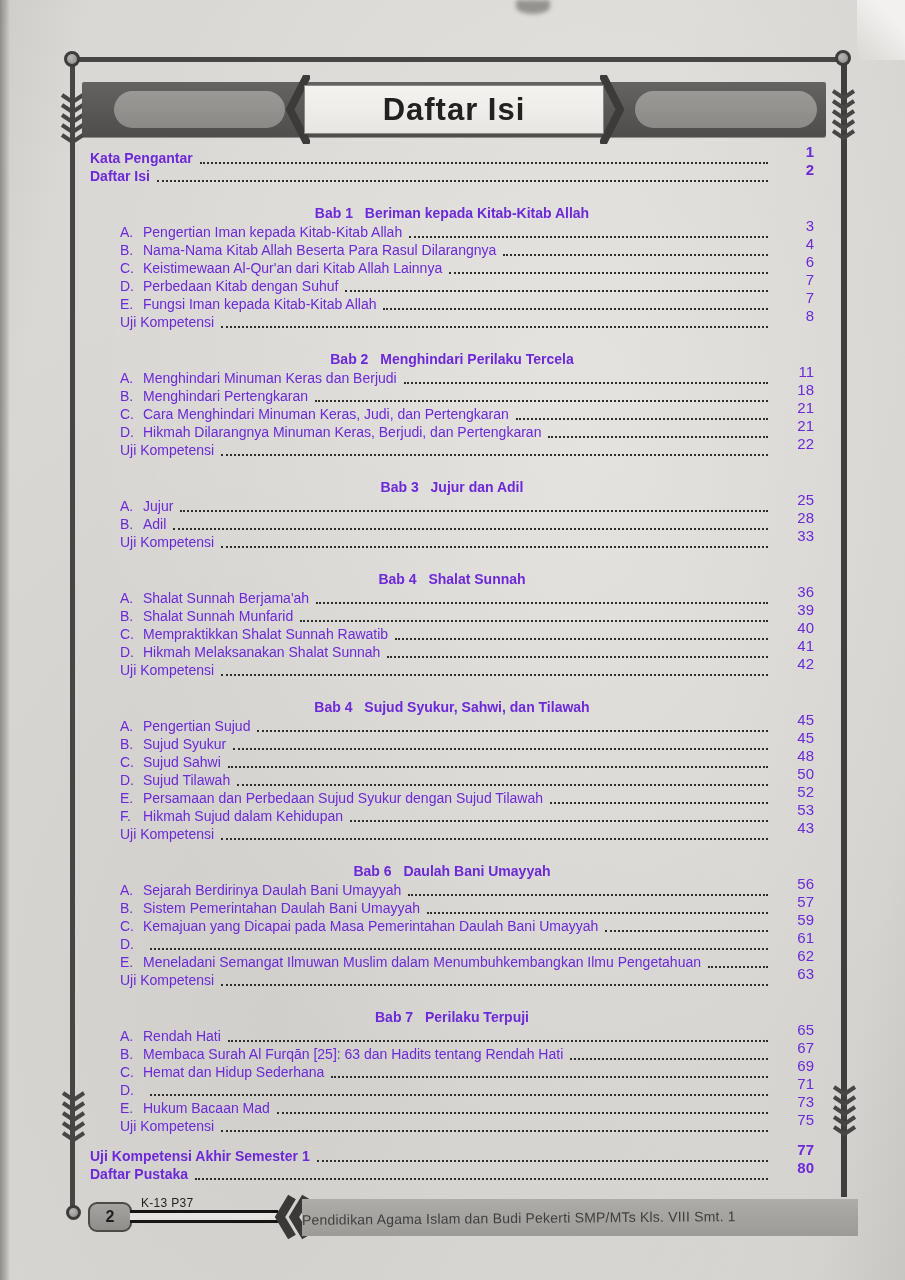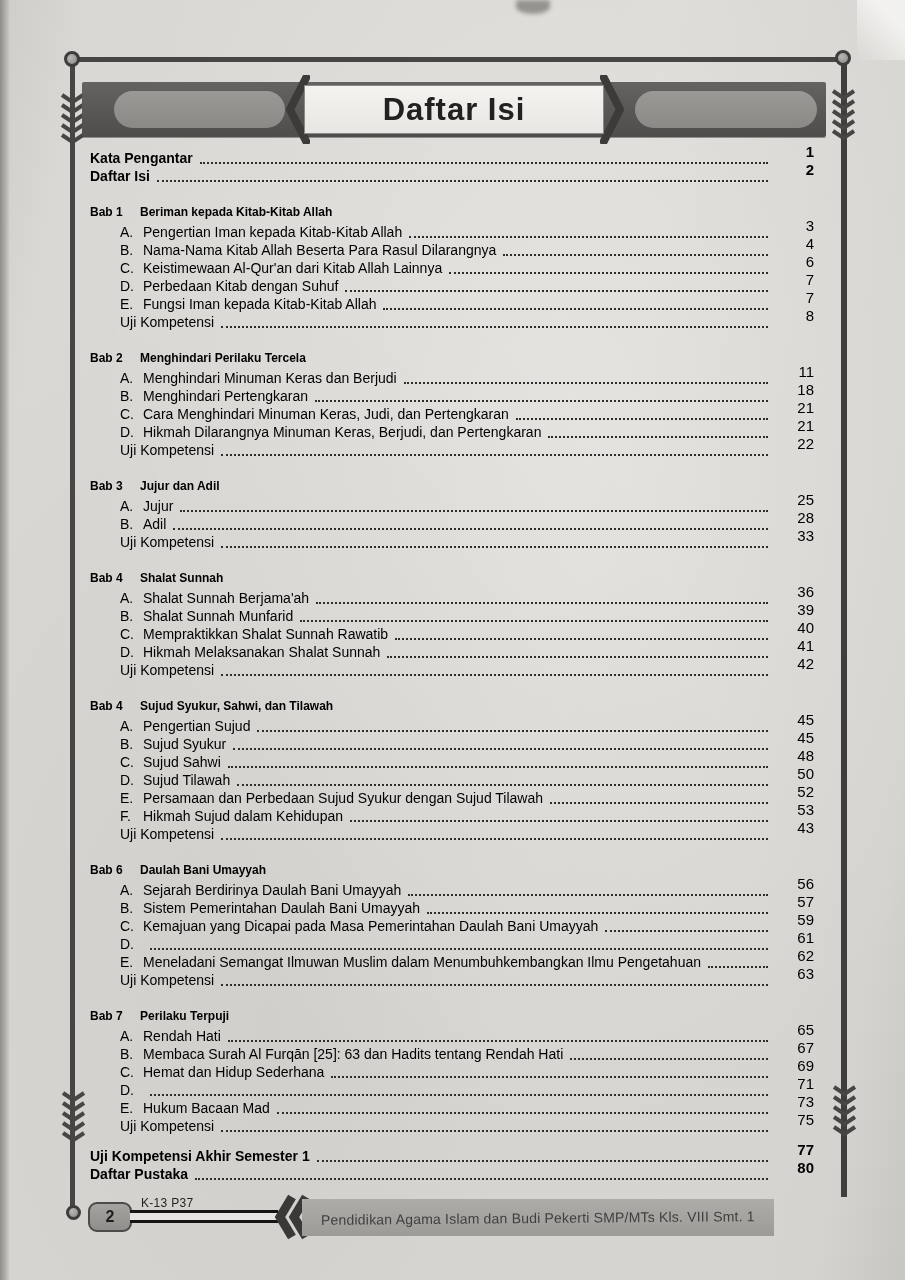--- a/index.html
+++ b/index.html
@@ -45,45 +45,45 @@
     background:linear-gradient(180deg,#9b9996,#8b8986);}
   .pill-left{left:32px;width:171px;}
   .pill-right{right:9px;width:182px;}
   .title-plate{position:absolute;left:50%;transform:translateX(-50%);top:3px;width:300px;height:49px;
     background:linear-gradient(180deg,#f4f3f0,#e7e6e2);border:1px solid #8a8986;box-sizing:border-box;
     display:flex;align-items:center;justify-content:center;}
   .title-plate .t{font-size:31px;font-weight:bold;letter-spacing:1px;color:#222120;}
   .bracket{position:absolute;top:-7px;width:26px;height:69px;}
 
   
-  .toc{position:absolute;left:90px;top:149px;width:724px;color:#000000;}
+  .toc{position:absolute;left:90px;top:149px;width:724px;color:#6d28d9;}
   .toc-row{display:flex;align-items:baseline;height:18px;font-size:14px;white-space:nowrap;}
   .toc-row.indent{padding-left:30px;}
   .bold-rows .toc-row, .toc-row.bold{font-weight:bold;}
   .toc-letter{flex:none;width:23px;}
   .toc-text{flex:none;}
   .leader{flex:1;min-width:8px;border-bottom:2px dotted #2e2d2c;align-self:flex-end;
     margin:0 12px 3px 7px;}
   .toc-page{flex:none;width:34px;text-align:right;font-size:15px;transform:translateY(-6px);}
   .chapter{margin-top:20px;}
-  .chapter-heading{display:flex;height:18px;font-size:12px;font-weight:bold;align-items:baseline;}
+  .chapter-heading{display:flex;height:18px;font-size:14px;font-weight:bold;align-items:baseline;justify-content:center;}
   .chapter-heading .num{flex:none;width:50px;}
   .end-matter{margin-top:12px;}
 
   
   .foot-pagebox{position:absolute;left:88px;top:1202px;width:44px;height:30px;border-radius:9px;
     background:linear-gradient(180deg,#a5a3a0,#908e8b);border:2px solid #4c4b4a;box-sizing:border-box;
     display:flex;align-items:center;justify-content:center;font-size:16px;font-weight:bold;color:#1f1e1d;}
   .foot-code{position:absolute;left:141px;top:1196px;font-size:12px;color:#252423;letter-spacing:.3px;}
   .foot-lines{position:absolute;left:130px;top:1210px;width:148px;height:13px;box-sizing:border-box;
     border-top:3.5px solid #161514;border-bottom:3.5px solid #161514;background:#e6e4e0;}
   .foot-chevrons{position:absolute;left:274px;top:1193px;width:36px;height:48px;}
-  .foot-banner{position:absolute;left:302px;top:1199px;width:472px;height:37px;
+  .foot-banner{position:absolute;left:302px;top:1199px;width:556px;height:37px;
     background:linear-gradient(180deg,#aeaca9,#9d9b98);
-    display:flex;align-items:center;justify-content:center;}
+    display:flex;align-items:center;}
   .foot-banner .bt{font-size:14px;color:#403f3d;letter-spacing:.2px;transform:rotate(-0.5deg);}
 </style>
 </head>
 <body>
 
 <div class="paper"></div>
 <div class="edge-left"></div>
 <div class="edge-right-top"></div>
 <div class="smudge-top"></div>
 

